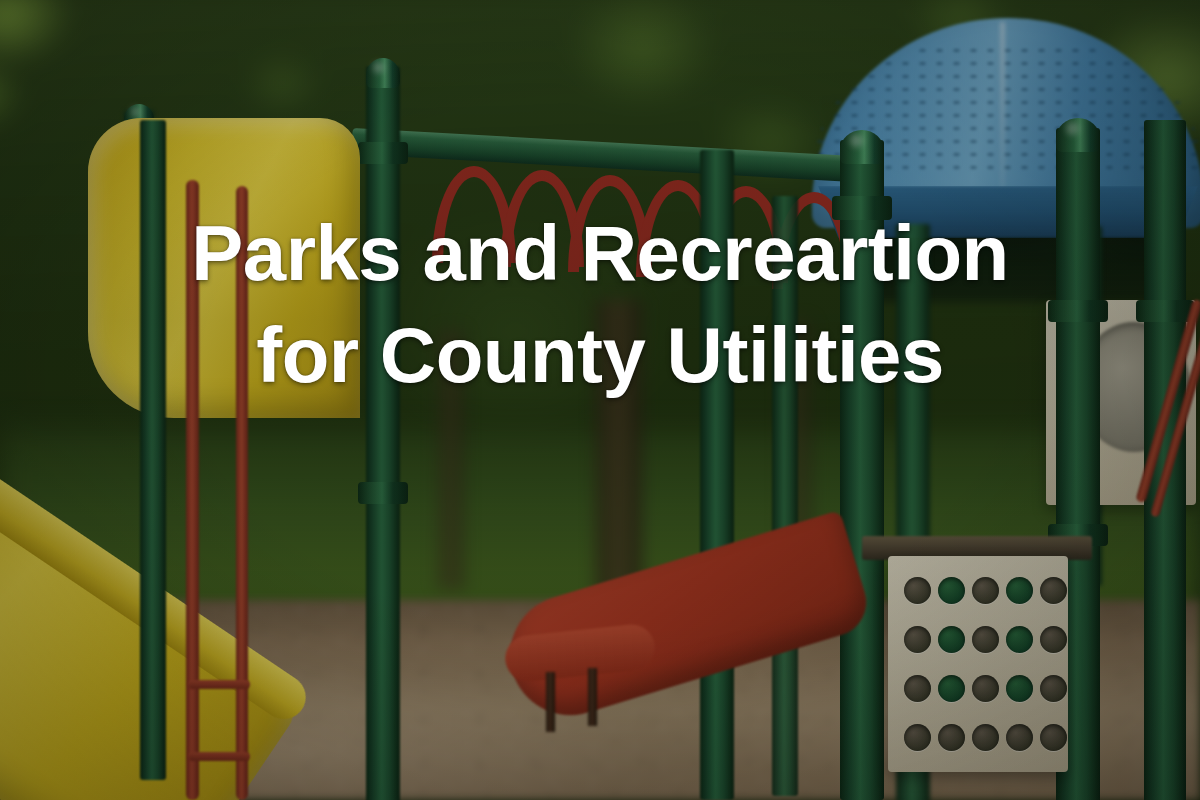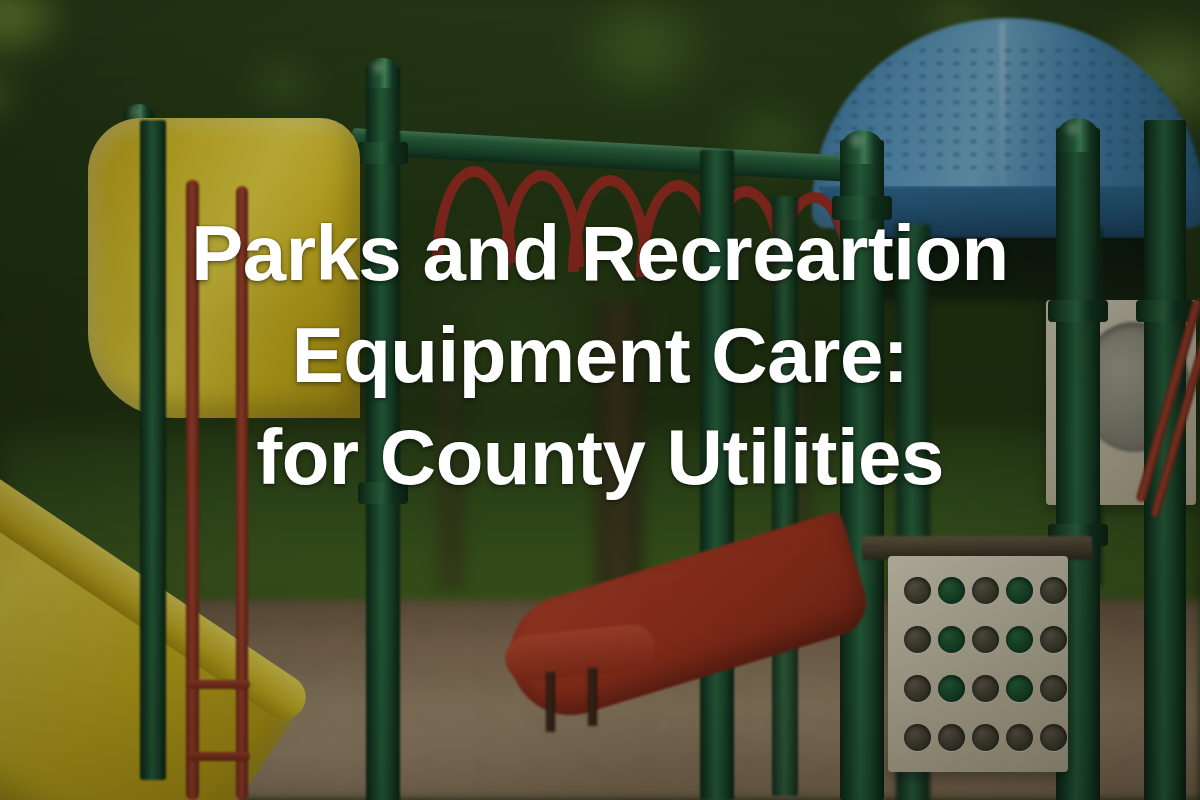--- a/index.html
+++ b/index.html
@@ -444,17 +444,16 @@
     <div class="red-rail" style="left:236px;top:186px;width:12px;height:614px;"></div>
     <div class="red-rung" style="left:188px;top:680px;width:62px;"></div>
     <div class="red-rung" style="left:188px;top:752px;width:62px;"></div>
 
     <div class="scrim"></div>
     <div class="vignette"></div>
   </div>
 
   <h1 class="headline">
     <span class="line">Parks and Recreartion</span>
-    <span class="line">Equipment Care:</span>
     <span class="line">for County Utilities</span>
   </h1>
 
 </div>
 
 </body></html>

